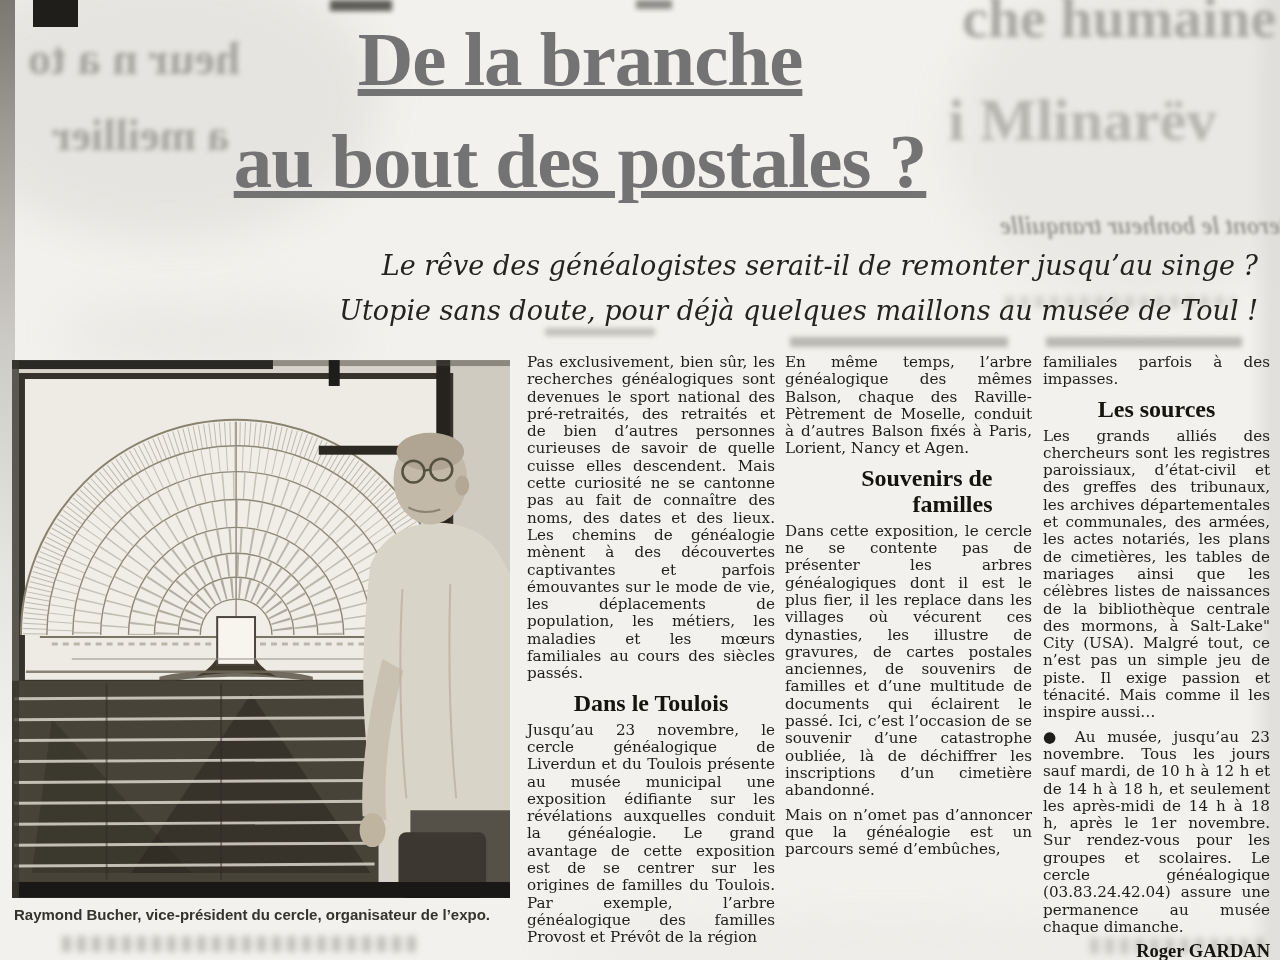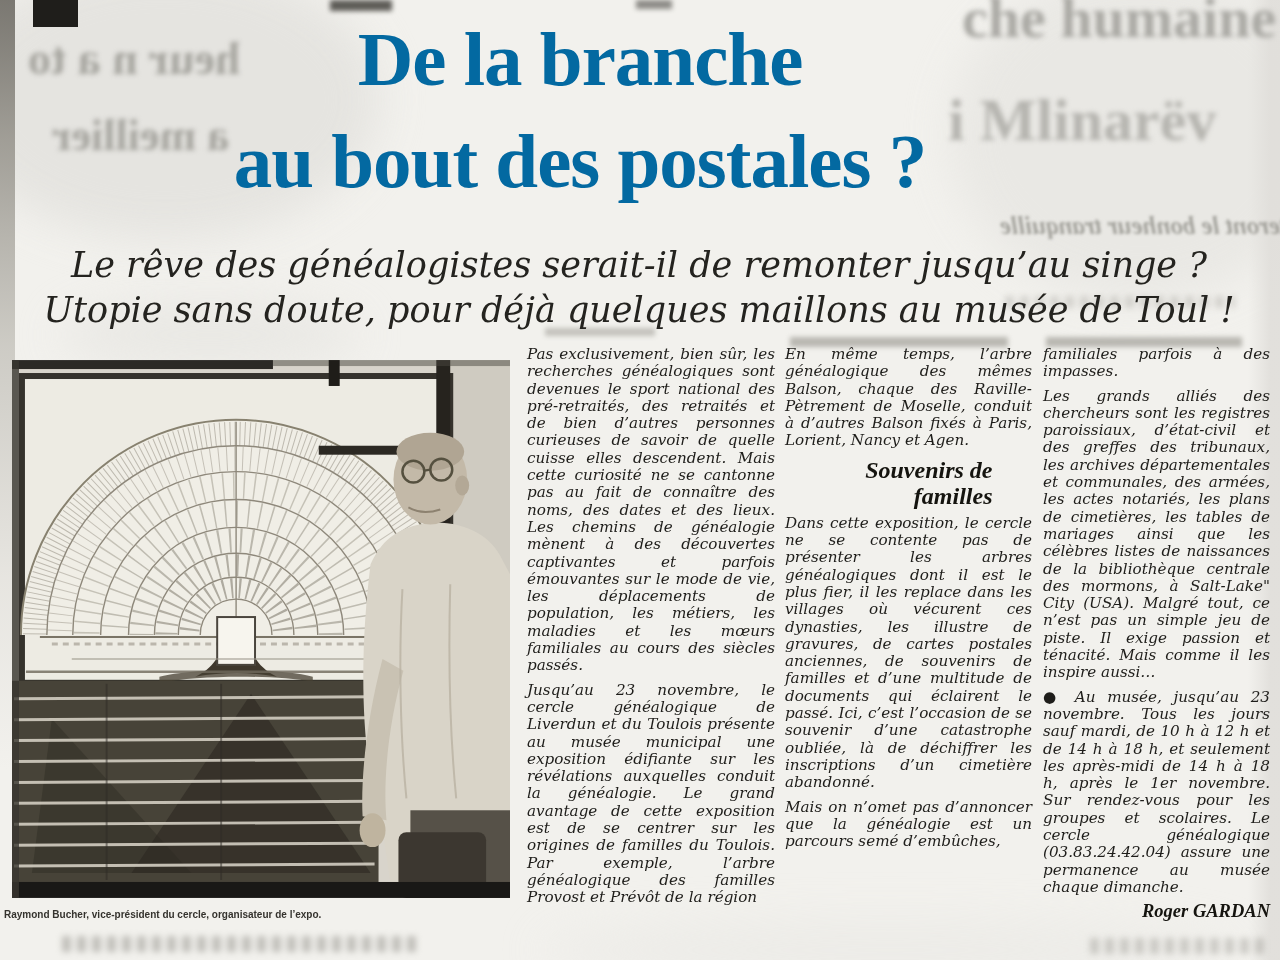--- a/index.html
+++ b/index.html
@@ -28,36 +28,36 @@
     position:absolute;color:#a5a49e;font-weight:bold;white-space:nowrap;
     font-family:"Liberation Serif", serif;filter:blur(2.6px);
   }
   .mirror{transform:scaleX(-1);}
   .ghost-bar{position:absolute;height:16px;filter:blur(3px);opacity:.5;
     background:repeating-linear-gradient(90deg,#908e87 0 9px,rgba(0,0,0,0) 9px 15px);}
   
   .headline{
     left:95px;top:8px;width:970px;text-align:center;
     font-family:"Liberation Serif", serif;font-weight:bold;
-    font-size:77px;line-height:102px;letter-spacing:-1px;color:#0369a1;
+    font-size:77px;line-height:102px;letter-spacing:-1px;color:#737373;text-decoration:underline;
   }
   .subhead{
-    left:20px;top:243px;width:1238px;text-align:center;
-    font-style:italic;font-size:35px;line-height:45px;color:#24231f;
+    left:20px;top:243px;width:1238px;text-align:right;
+    font-style:italic;font-size:27px;line-height:45px;color:#24231f;
   }
   
   .photo{left:12px;top:358px;width:498px;height:542px;}
   .caption{
-    left:4px;top:906px;width:478px;
+    left:14px;top:906px;width:478px;
     font-family:"Liberation Sans", sans-serif;font-weight:bold;
-    font-size:10px;line-height:18px;color:#35332e;filter:blur(.4px);
-  }
-  
-  .col{position:absolute;top:346px;font-size:15.2px;line-height:17.3px;
-    text-align:justify;color:#1e1d1a;font-style:italic;}
+    font-size:15px;line-height:18px;color:#35332e;filter:blur(.4px);
+  }
+  
+  .col{position:absolute;top:354px;font-size:15.2px;line-height:17.3px;
+    text-align:justify;color:#1e1d1a;}
   .col p{margin:0 0 7px 0;}
   .col h3{
     margin:7px 0 6px;text-align:center;font-family:"Liberation Serif", serif;
     font-size:24px;line-height:26px;font-weight:bold;color:#15140f;
   }
   .col h3.narrow{max-width:168px;margin-left:auto;margin-right:auto;text-align:right;}
   .col1{left:527px;width:248px;}
   .col2{left:785px;width:247px;}
   .col3{left:1043px;width:227px;}
   .byline{text-align:right;font-family:"Liberation Serif", serif;
@@ -190,28 +190,30 @@
     <rect x="0" y="0" width="7" height="540" fill="#3a3731" opacity=".8"></rect>
     <rect x="318" y="0" width="11" height="26" fill="#1f1d19"></rect>
     <rect x="538" y="0" width="0" height="0" fill="none"></rect>
   </svg>
 </div>
 
 <div class="abs caption">Raymond Bucher, vice-président du cercle, organisateur de l’expo.</div>
 
 <div class="col col1">
   <p>Pas exclusivement, bien sûr, les recherches généalogiques sont devenues le sport national des pré-retraités, des retraités et de bien d’autres personnes curieuses de savoir de quelle cuisse elles descendent. Mais cette curiosité ne se cantonne pas au fait de connaître des noms, des dates et des lieux. Les chemins de généalogie mènent à des découvertes captivantes et parfois émouvantes sur le mode de vie, les déplacements de population, les métiers, les maladies et les mœurs familiales au cours des siècles passés.</p>
+  <h3>Dans le Toulois</h3>
   <p>Jusqu’au 23 novembre, le cercle généalogique de Liverdun et du Toulois présente au musée municipal une exposition édifiante sur les révélations auxquelles conduit la généalogie. Le grand avantage de cette exposition est de se centrer sur les origines de familles du Toulois. Par exemple, l’arbre généalogique des familles Provost et Prévôt de la région</p>
 </div>
 
 <div class="col col2">
   <p>En même temps, l’arbre généalogique des mêmes Balson, chaque des Raville-Pètrement de Moselle, conduit à d’autres Balson fixés à Paris, Lorient, Nancy et Agen.</p>
   <h3 class="narrow">Souvenirs de familles</h3>
   <p>Dans cette exposition, le cercle ne se contente pas de présenter les arbres généalogiques dont il est le plus fier, il les replace dans les villages où vécurent ces dynasties, les illustre de gravures, de cartes postales anciennes, de souvenirs de familles et d’une multitude de documents qui éclairent le passé. Ici, c’est l’occasion de se souvenir d’une catastrophe oubliée, là de déchiffrer les inscriptions d’un cimetière abandonné.</p>
   <p>Mais on n’omet pas d’annoncer que la généalogie est un parcours semé d’embûches,</p>
 </div>
 
 <div class="col col3">
   <p>familiales parfois à des impasses.</p>
+  <h3>Les sources</h3>
   <p>Les grands alliés des chercheurs sont les registres paroissiaux, d’état-civil et des greffes des tribunaux, les archives départementales et communales, des armées, les actes notariés, les plans de cimetières, les tables de mariages ainsi que les célèbres listes de naissances de la bibliothèque centrale des mormons, à Salt-Lake" City (USA). Malgré tout, ce n’est pas un simple jeu de piste. Il exige passion et ténacité. Mais comme il les inspire aussi…</p>
   <p>● Au musée, jusqu’au 23 novembre. Tous les jours sauf mardi, de 10 h à 12 h et de 14 h à 18 h, et seulement les après-midi de 14 h à 18 h, après le 1er novembre. Sur rendez-vous pour les groupes et scolaires. Le cercle généalogique (03.83.24.42.04) assure une permanence au musée chaque dimanche.</p>
   <div class="byline">Roger GARDAN</div>
 </div>
 
 </body></html>

